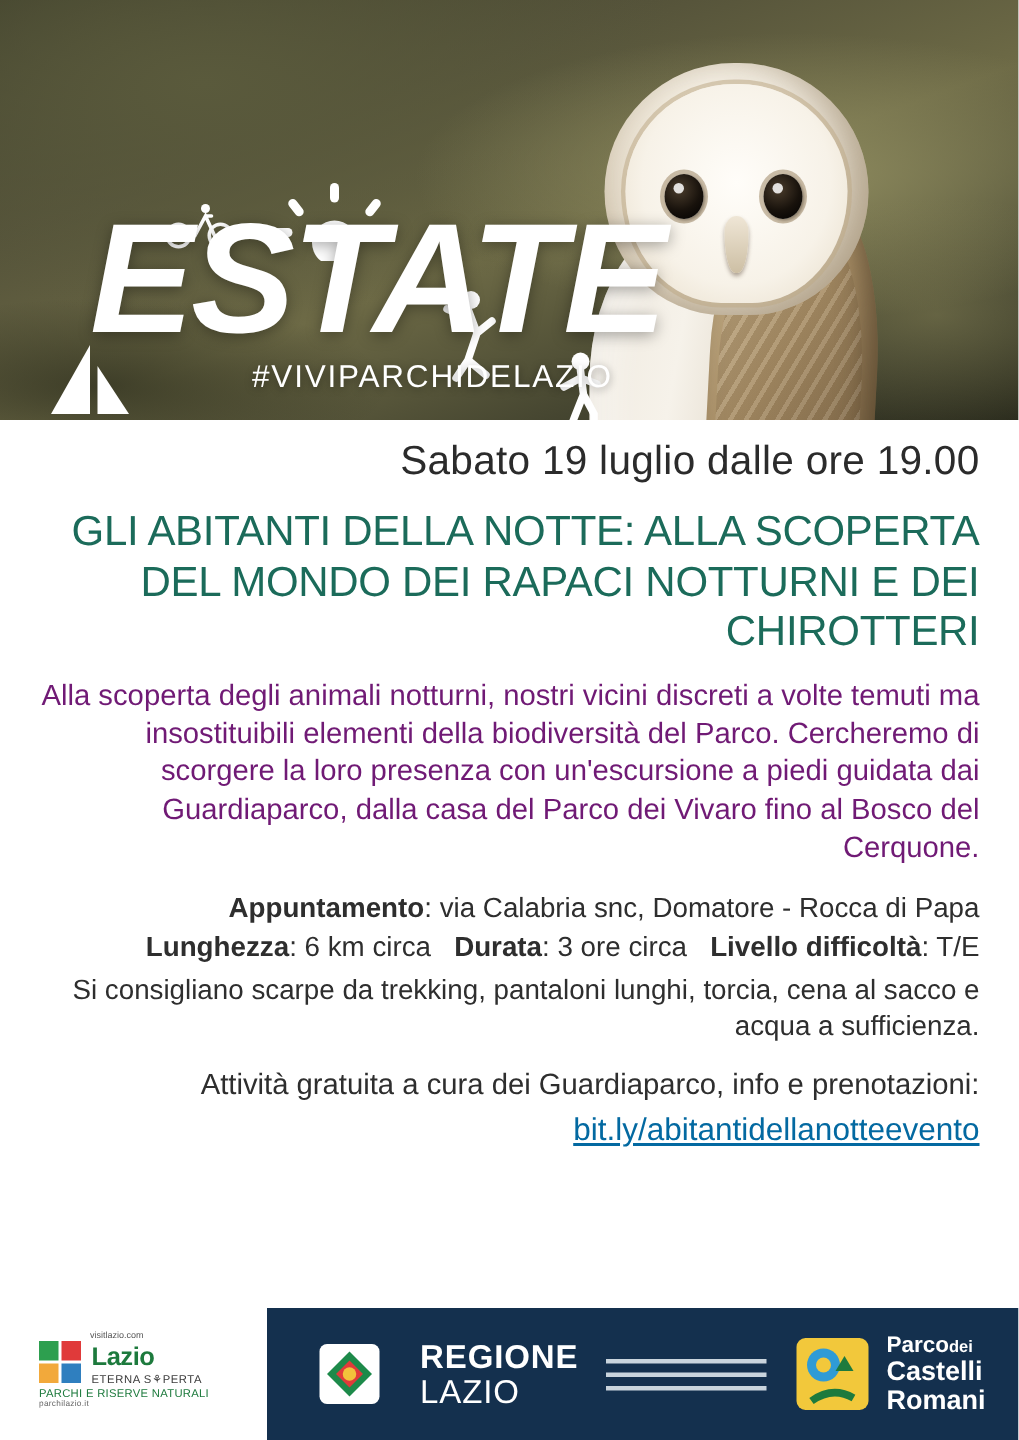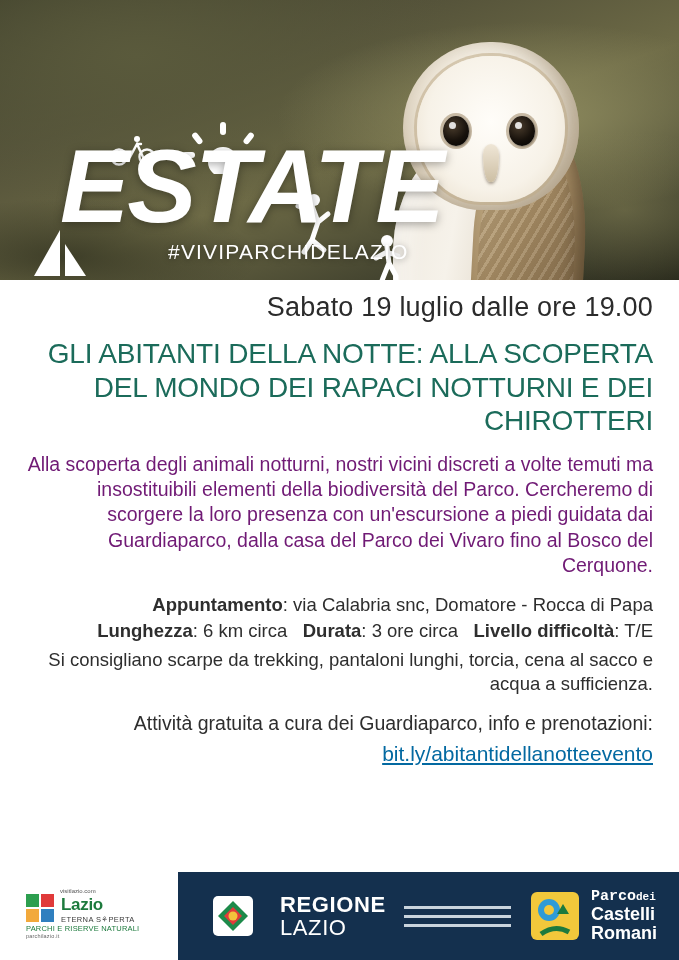--- a/index.html
+++ b/index.html
@@ -165,21 +165,21 @@
   .regione-text { color:#fff; line-height:1.02; }
   .regione-text .r1 { font-size: 22px; font-weight:700; letter-spacing:.6px; }
   .regione-text .r2 { font-size: 22px; font-weight:400; letter-spacing:.6px; }
 
   .divider-lines { flex:1; display:flex; flex-direction:column; gap:6px; padding: 0 18px; }
   .divider-lines span { display:block; height:3px; background:#c9d4dd; width:100%; }
 
   .parco { display:flex; align-items:center; gap:10px; margin-right: 22px; }
   .parco-mark { width: 52px; height: 52px; }
   .parco-text { color:#fff; line-height: 1.04; text-align:left; }
-  .parco-text .p1 { font-size: 15px; font-weight:700;font-family:Liberation Mono, monospace; }
+  .parco-text .p1 { font-size: 15px; font-weight:700; }
   .parco-text .p1 small { font-size: 11px; font-weight:700; }
   .parco-text .p2 { font-size: 18px; font-weight:700; }
   .parco-text .p3 { font-size: 18px; font-weight:700; }
 </style>
 </head>
 <body>
 
 <div class="hero">
   <div class="hero-bg"></div>
 

